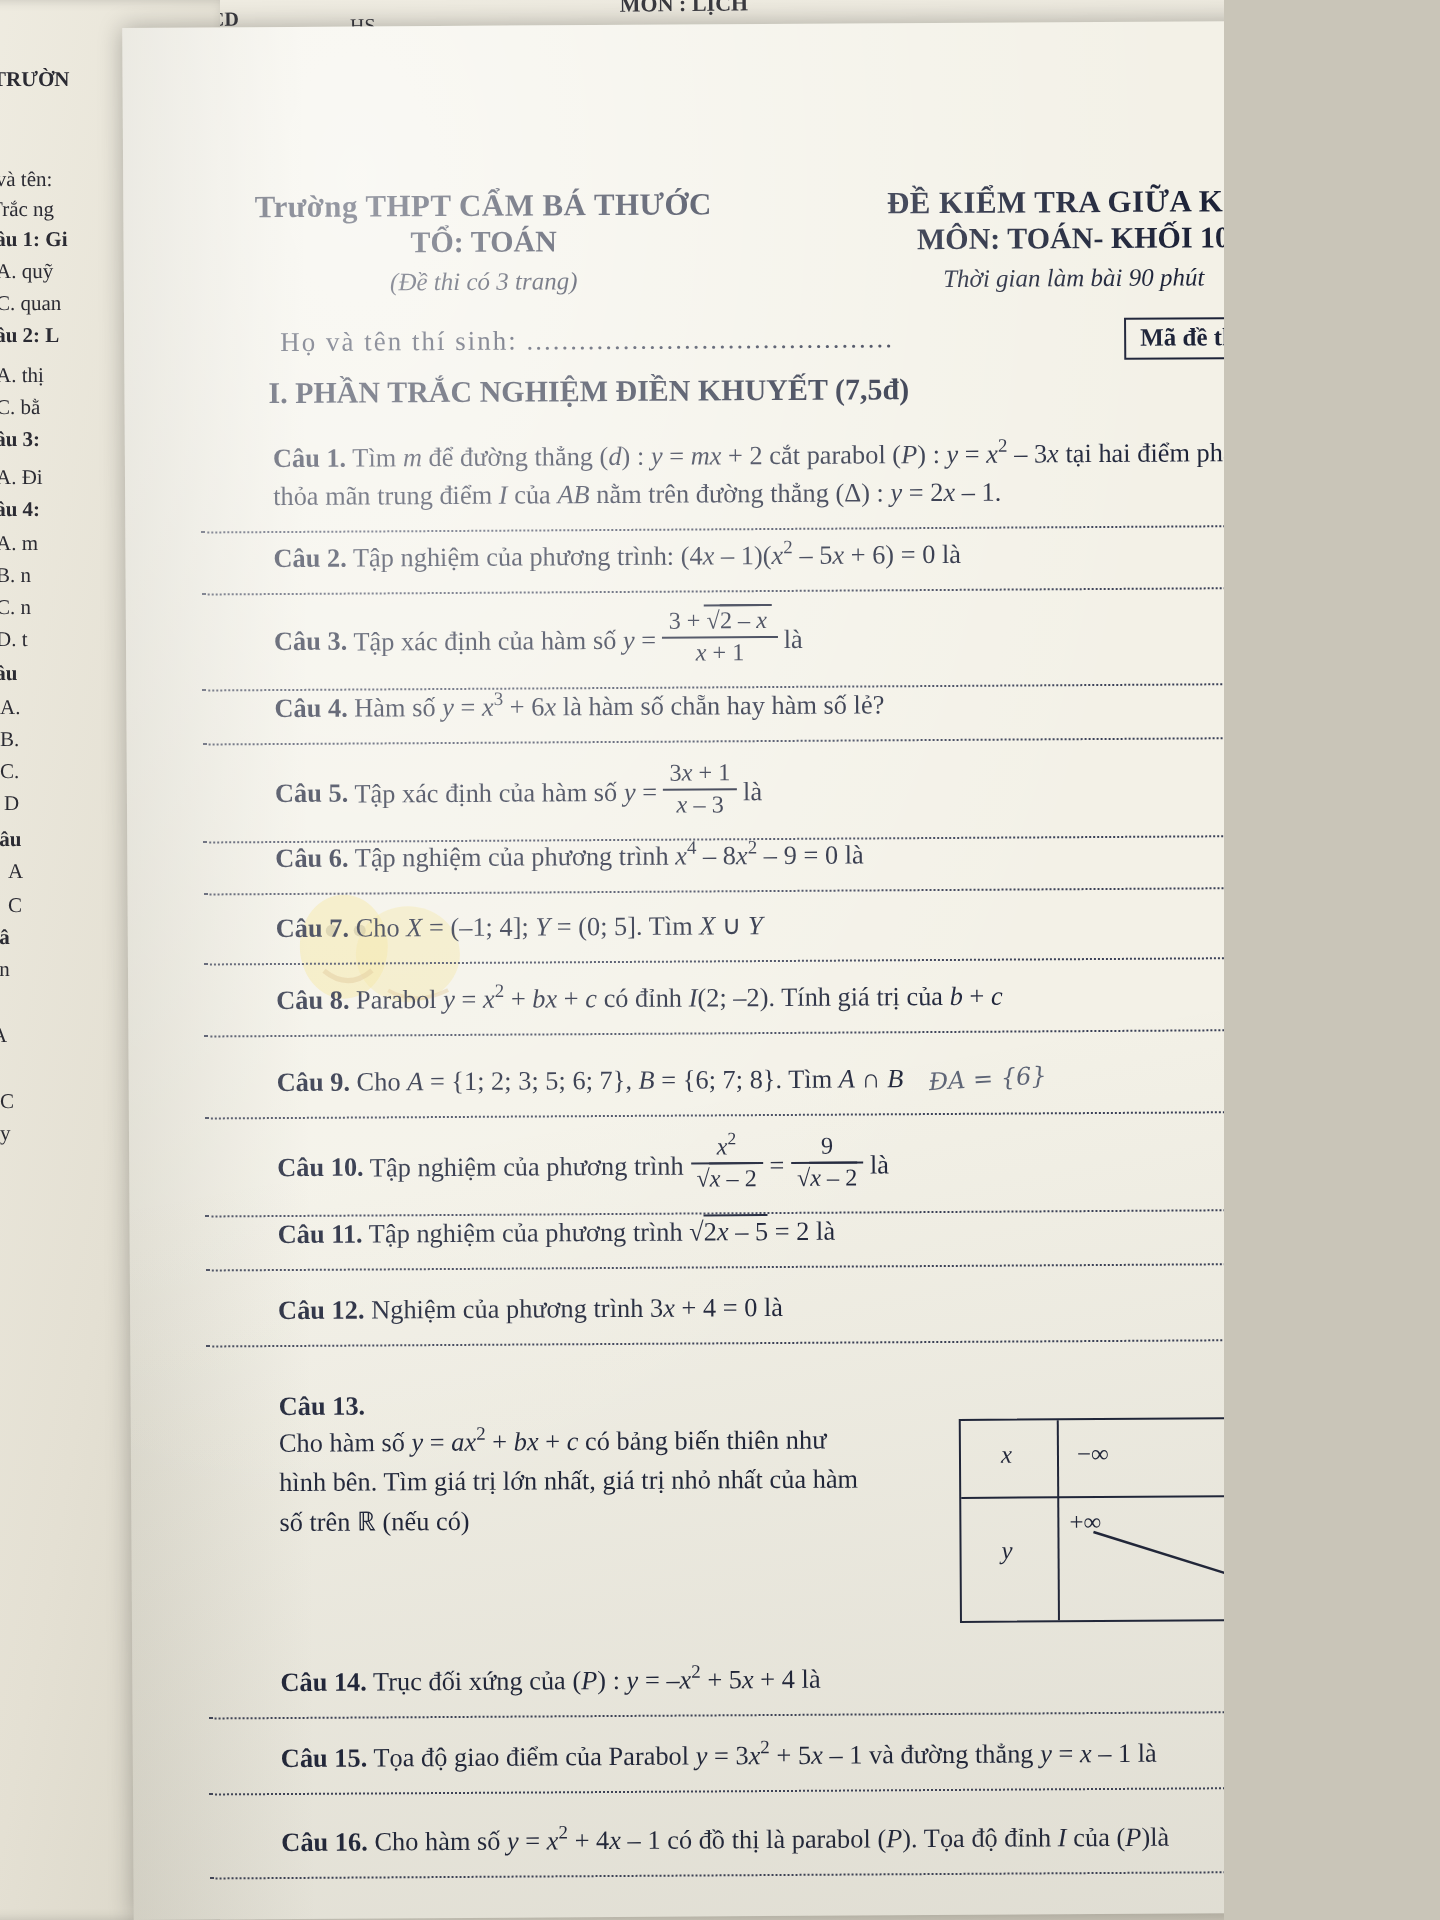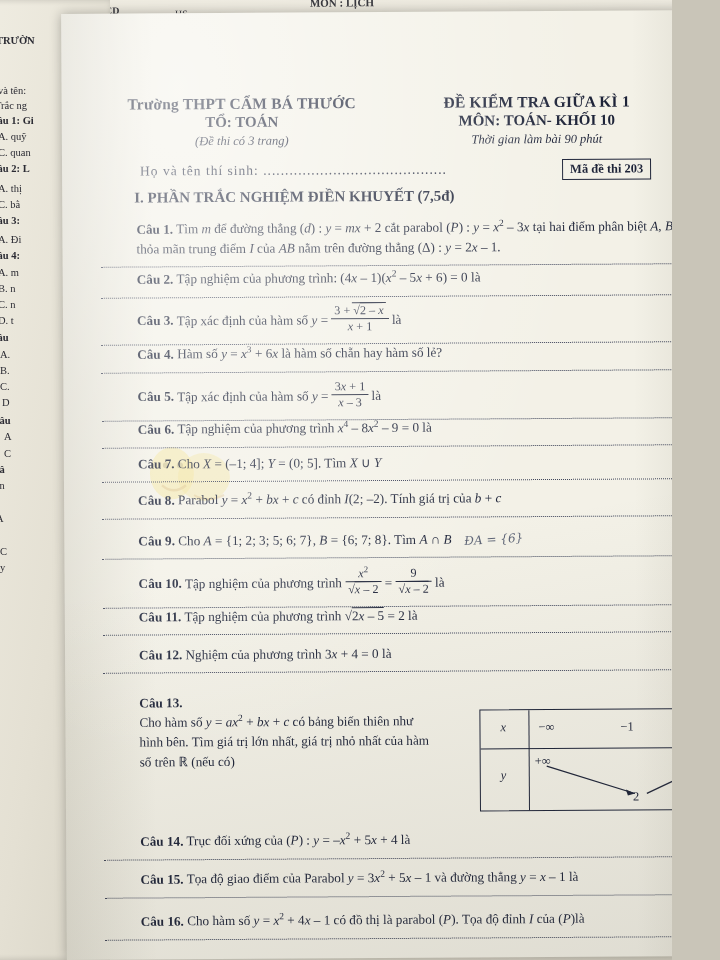--- a/index.html
+++ b/index.html
@@ -2,21 +2,21 @@
 <html><head>
 <meta charset="utf-8">
 <style>
   html,body{margin:0;padding:0;}
   body{
     width:720px;height:960px;overflow:hidden;
     background:#c9c5b8;
     font-family:"Liberation Serif", serif;
   }
   
-  #scene{position:relative;width:672px;height:960px;overflow:hidden;}
+  #scene{position:relative;width:612px;height:960px;overflow:hidden;}
   .bg-sheet{
     position:absolute;inset:0;
     background:
       linear-gradient(105deg,#e8e4d8 0%,#e2ded1 25%,#d8d4c6 60%,#cfcabc 100%);
   }
   
   .left-sheet{
     position:absolute;left:-10px;top:0;width:120px;height:960px;
     background:linear-gradient(100deg,#efece1,#e4e0d3 60%,#d9d5c7);
     box-shadow:2px 0 6px rgba(0,0,0,.18) inset;

